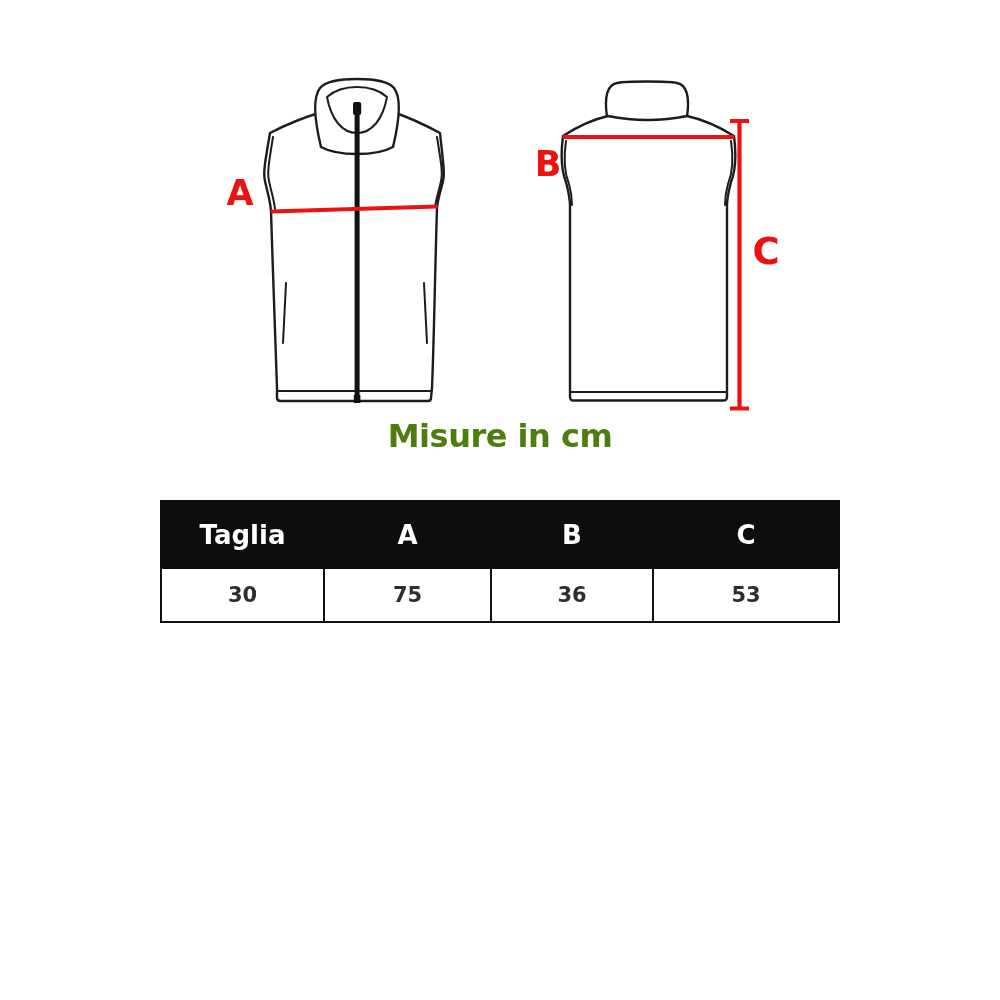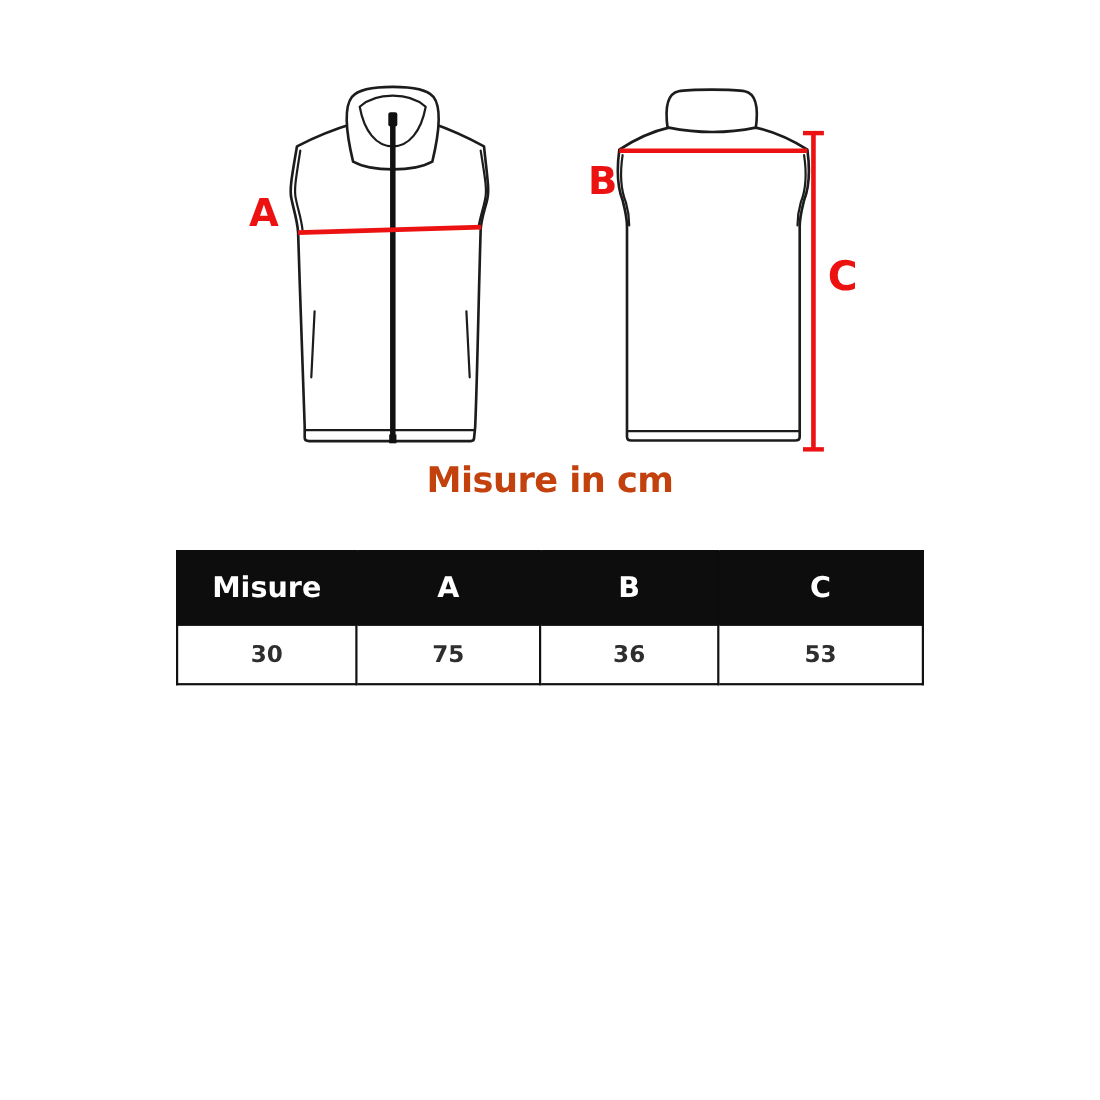--- a/index.html
+++ b/index.html
@@ -51,21 +51,21 @@
   }
   #page-title {
     position: absolute;
     left: 0;
     top: 417px;
     width: 1000px;
     text-align: center;
     font-size: 32px;
     font-weight: bold;
     letter-spacing: -0.5px;
-    color: #c2410c;
+    color: #4d7c0f;
   }
   #size-table {
     position: absolute;
     left: 160px;
     top: 500px;
     width: 678px;
     border-collapse: collapse;
     table-layout: fixed;
     text-align: center;
   }
@@ -177,21 +177,21 @@
 
   <table id="size-table">
     <colgroup>
       <col style="width:163px">
       <col style="width:167px">
       <col style="width:162px">
       <col style="width:186px">
     </colgroup>
     <thead>
       <tr>
-        <th>Misure</th>
+        <th>Taglia</th>
         <th>A</th>
         <th>B</th>
         <th>C</th>
       </tr>
     </thead>
     <tbody>
       <tr>
         <td>30</td>
         <td>75</td>
         <td>36</td>

